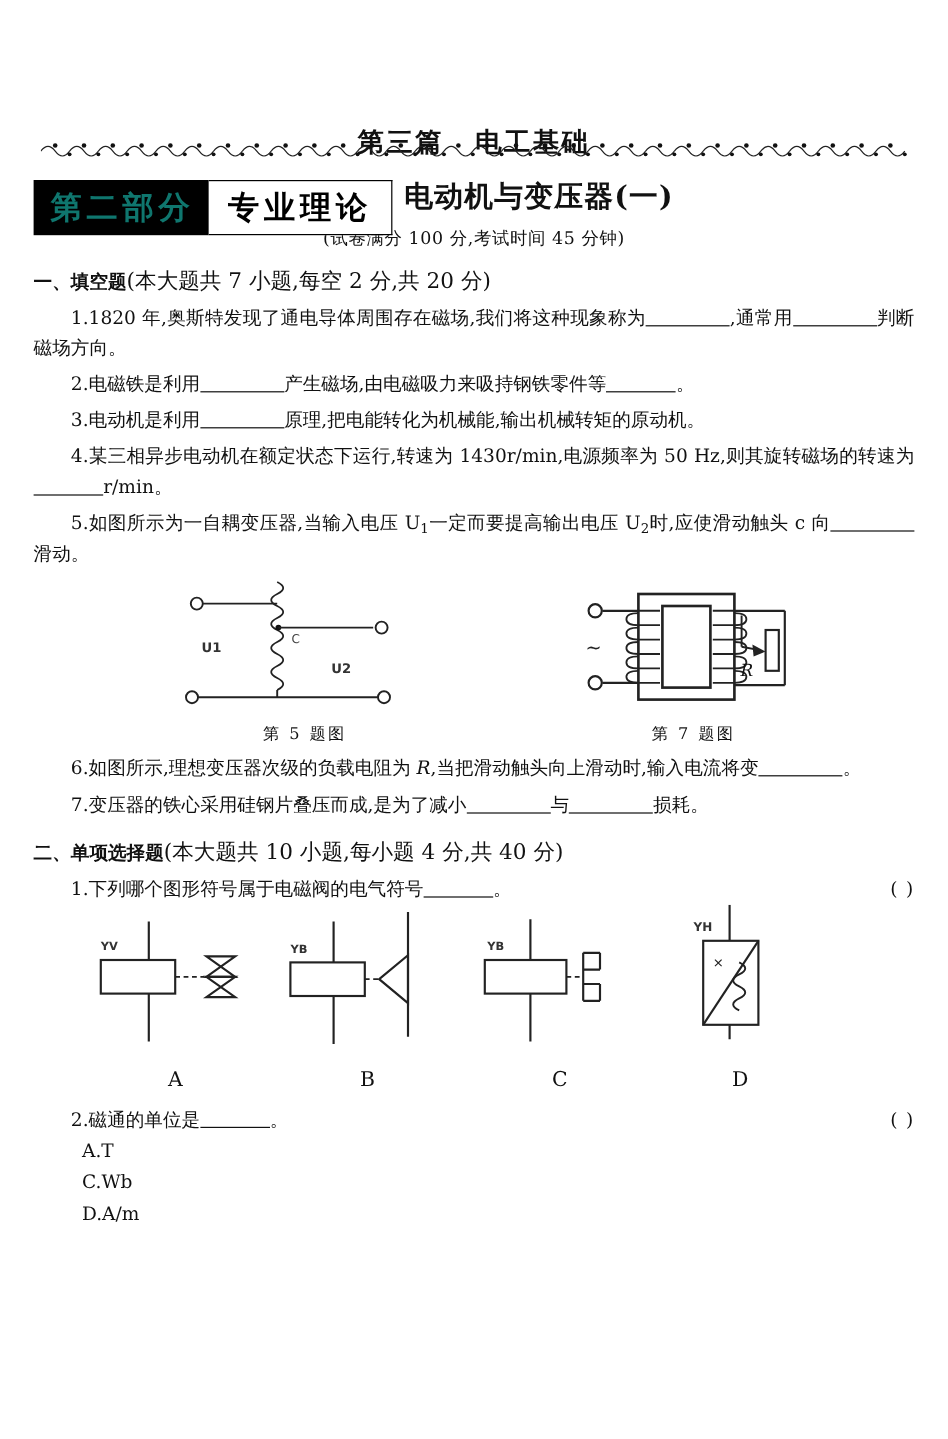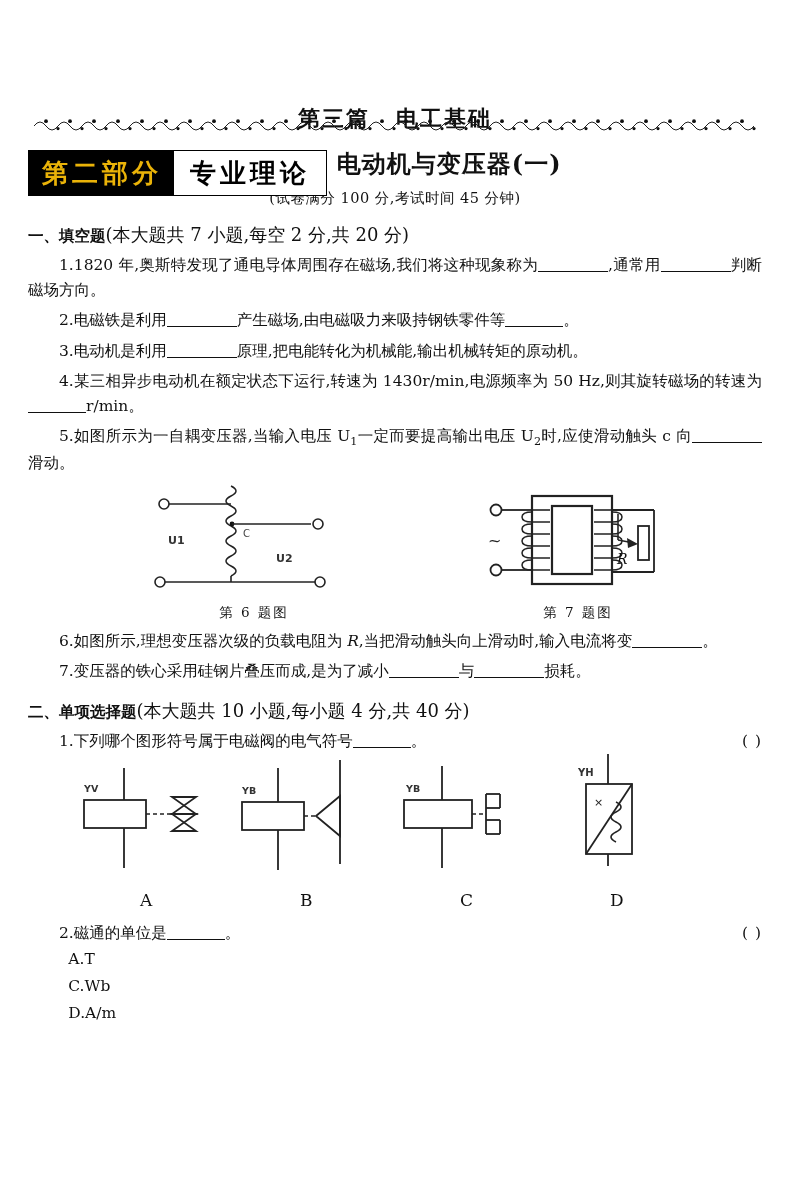--- a/index.html
+++ b/index.html
@@ -13,21 +13,21 @@
     overflow:hidden;
   }
   .page { position:relative; width:790px; height:1199px; padding:0 28px; }
 
   
   .deco-rule { position:absolute; left:34px; top:12px; width:722px; height:16px; }
 
   
   .part-banner { position:absolute; left:28px; top:46px; display:flex; align-items:stretch; height:46px; }
   .part-black {
-    background:#000; color:#eab308;
+    background:#000; color:#0f766e;
     font-family:Liberation Serif, serif;
     font-weight:700; font-size:26px; letter-spacing:4px;
     display:flex; align-items:center; padding:0 12px 0 14px;
   }
   .part-outline {
     border:1.6px solid #000; border-left:none;
     font-weight:700; font-size:26px; letter-spacing:4px;
     display:flex; align-items:center; padding:0 16px;
     color:#000; background:#fff;
   }
@@ -211,21 +211,21 @@
       <rect x="152" y="38" width="11" height="34" fill="#fff" stroke="#222" stroke-width="1.8"></rect>
 
       <line x1="132" y1="26" x2="132" y2="52" stroke="#222" stroke-width="1.6"></line>
       <line x1="132" y1="52" x2="148" y2="55" stroke="#222" stroke-width="1.6"></line>
       <polygon points="152,56 141,50 142,60" fill="#222"></polygon>
       <text x="131" y="76" font-family="DejaVu Serif, Liberation Serif, serif" font-style="italic" font-size="14" fill="#111">R</text>
     </svg>
   </div>
 
   <div class="figs-caps">
-    <div class="cap5">第 6 题图</div>
+    <div class="cap5">第 5 题图</div>
     <div class="cap6">第 7 题图</div>
   </div>
 
   <p class="q">
     <span>6.如图所示,理想变压器次级的负载电阻为</span> <span class="ital">R</span><span>,当把滑动触头向上滑动时,输入电流将变</span><span class="blank b-lg"></span><span>。</span>
   </p>
 
   <p class="q">
     <span>7.变压器的铁心采用硅钢片叠压而成,是为了减小</span><span class="blank b-lg"></span><span>与</span><span class="blank b-lg"></span><span>损耗。</span>
   </p>

